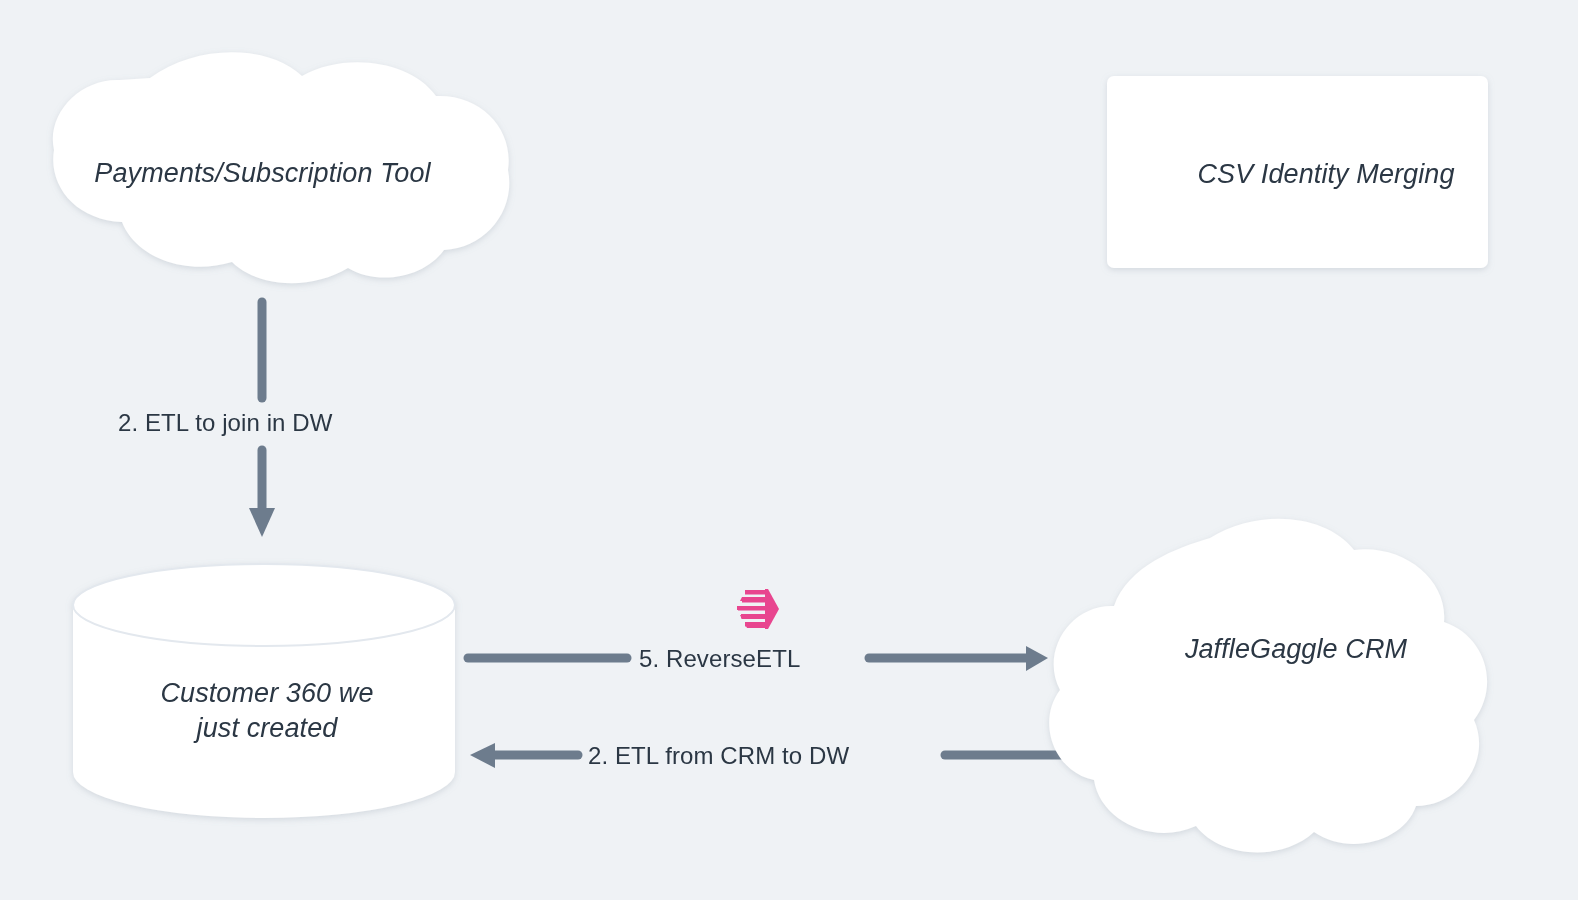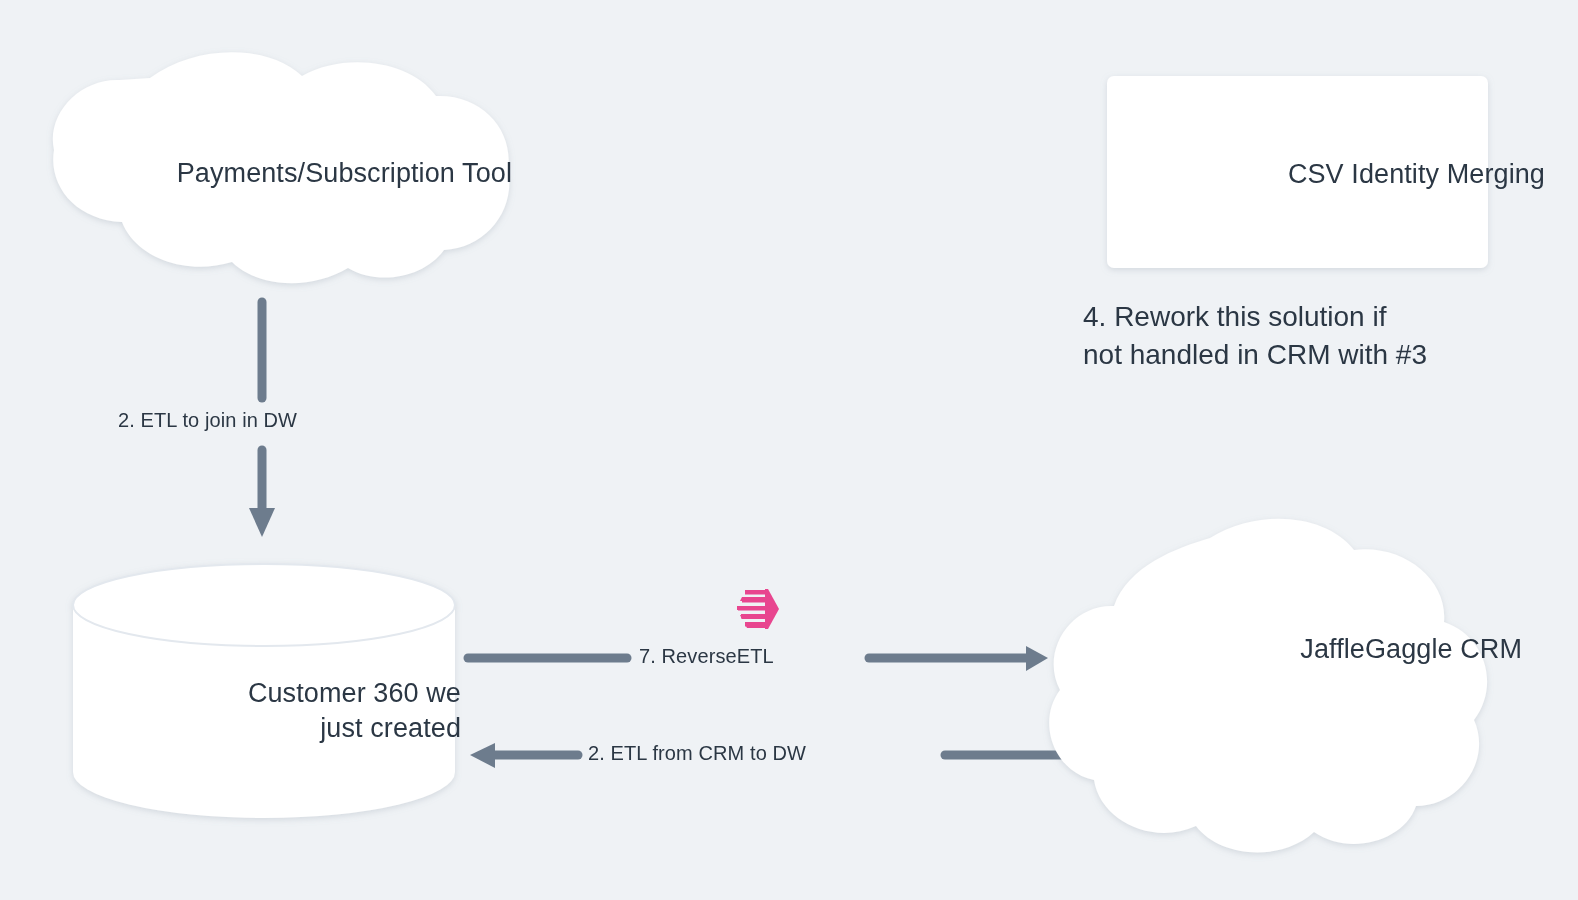--- a/index.html
+++ b/index.html
@@ -17,29 +17,30 @@
   #canvas {
     position: relative;
     width: 1578px;
     height: 900px;
   }
   .node-label {
     position: absolute;
     color: #2b3744;
     font-size: 27px;
     line-height: 1.28;
-    text-align: right;
+    text-align: center;
     white-space: pre-line;
     letter-spacing: 0.1px;
     pointer-events: none;
+    font-style: italic;
   }
   .edge-label {
     position: absolute;
     color: #2b3744;
-    font-size: 20px;
+    font-size: 24px;
     line-height: 1.3;
     text-align: center;
     letter-spacing: 0.1px;
     white-space: nowrap;
   }
   .note-label {
     position: absolute;
     color: #2b3744;
     font-size: 28px;
     line-height: 1.36;
@@ -143,22 +144,20 @@
 
   <div class="node-label" style="left:13px; top:156px; width:499px;">Payments/Subscription Tool</div>
 
   <div class="node-label" style="left:1107px; top:157px; width:438px;">CSV Identity Merging</div>
 
   <div class="node-label" style="left:73px; top:676px; width:388px;">Customer 360 we
 just created</div>
 
   <div class="node-label" style="left:1070px; top:632px; width:452px;">JaffleGaggle CRM</div>
 
-  <div class="edge-label label-chip" style="left:634px; top:643px;">7. ReverseETL</div>
+  <div class="edge-label label-chip" style="left:634px; top:643px;">5. ReverseETL</div>
 
   <div class="edge-label label-chip" style="left:113px; top:407px;">2. ETL to join in DW</div>
 
   <div class="edge-label label-chip" style="left:583px; top:740px;">2. ETL from CRM to DW</div>
 
-  <div class="note-label" style="left:1083px; top:298px; width:440px;">4. Rework this solution if
-not handled in CRM with #3</div>
 
 </div>
 
 </body></html>

